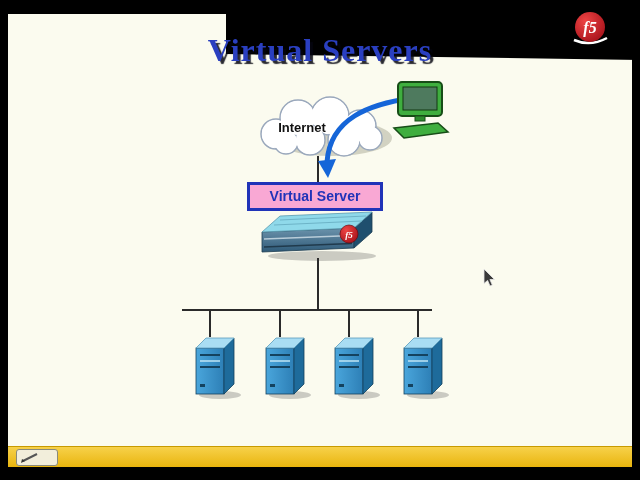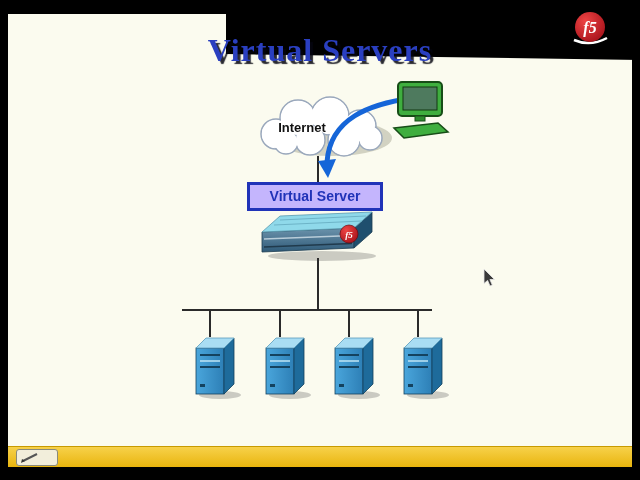--- a/index.html
+++ b/index.html
@@ -24,21 +24,21 @@
     margin-top:10px;
   }
   .f5-logo{position:absolute;left:570px;top:9px;width:40px;height:40px;z-index:7;}
   .diagram-el{position:absolute;z-index:3;}
   .arrow-layer{position:absolute;left:300px;top:88px;z-index:4;}
   .computer{position:absolute;left:390px;top:80px;z-index:5;}
   .vline{position:absolute;width:2px;background:#2a2a2a;z-index:2;}
   .hline{position:absolute;height:2px;background:#2a2a2a;z-index:2;}
   .vs-box{
     position:absolute;left:247px;top:182px;width:130px;height:23px;
-    background:#c4b5fd;border:3px solid #2033b8;z-index:4;
+    background:#f9a8d4;border:3px solid #2033b8;z-index:4;
     text-align:center;line-height:23px;font-weight:700;font-size:14px;
     color:#2033b8;
   }
   .yellow-bar{
     position:absolute;left:8px;top:446px;width:624px;height:20px;
     background:linear-gradient(#f7d14a,#e9b50e);
     border-top:1px solid #c79a00;z-index:8;
   }
   .pen-btn{
     position:absolute;left:8px;top:2px;width:40px;height:15px;

